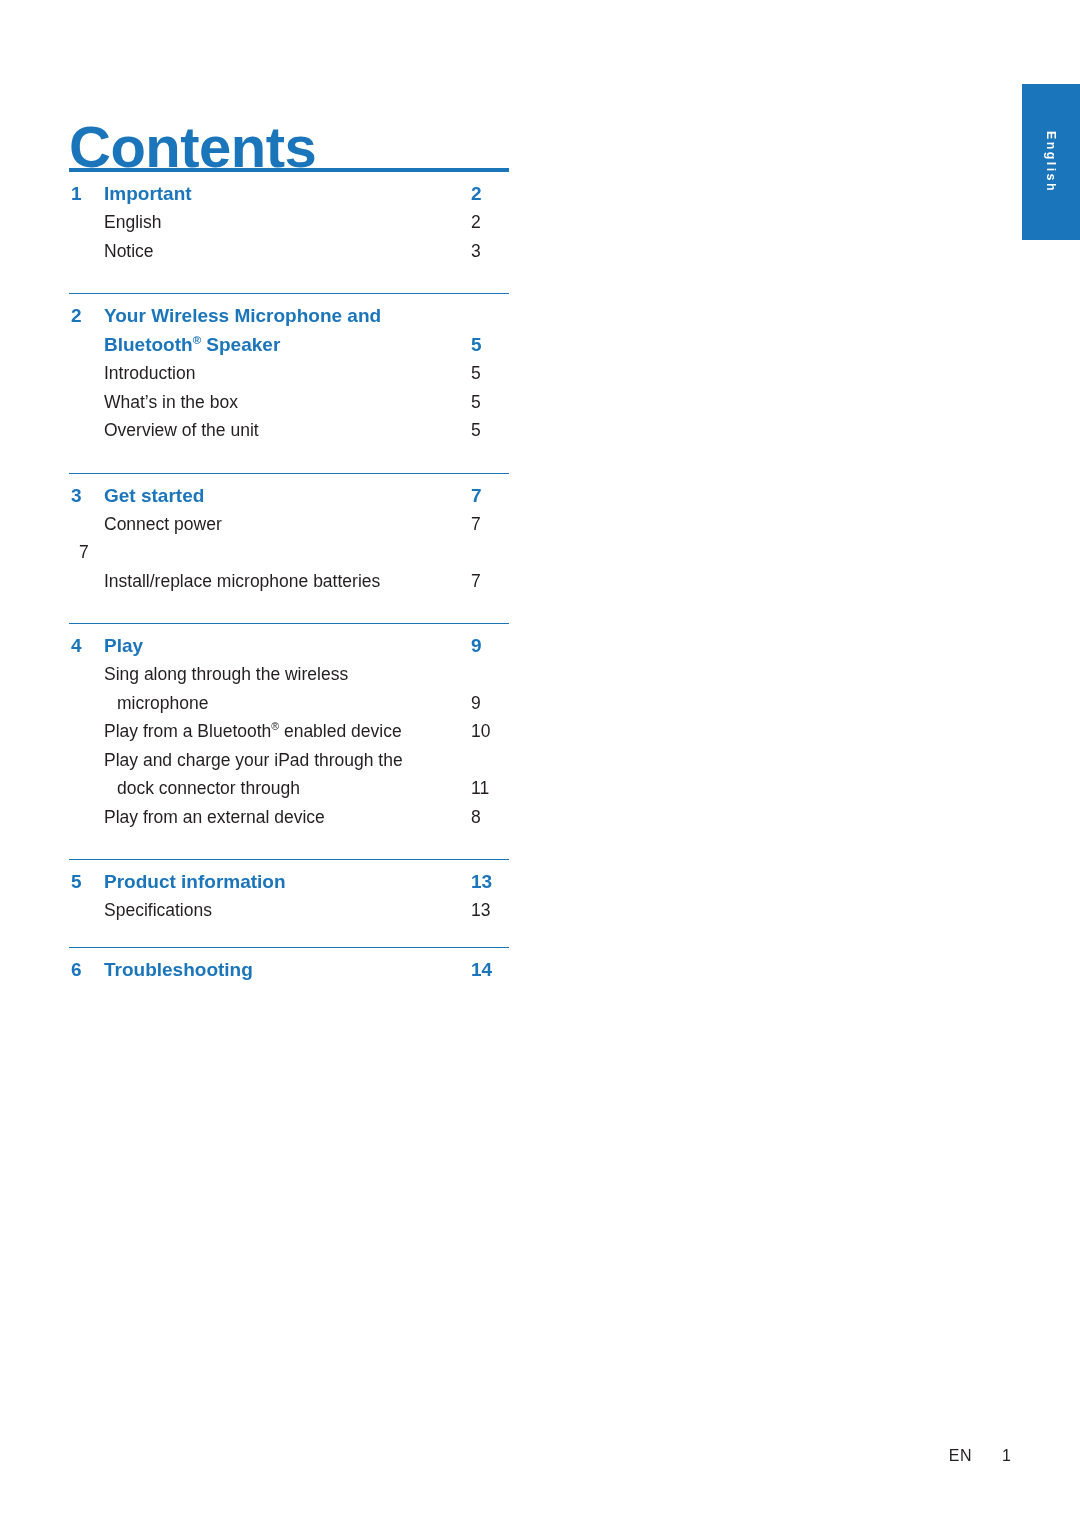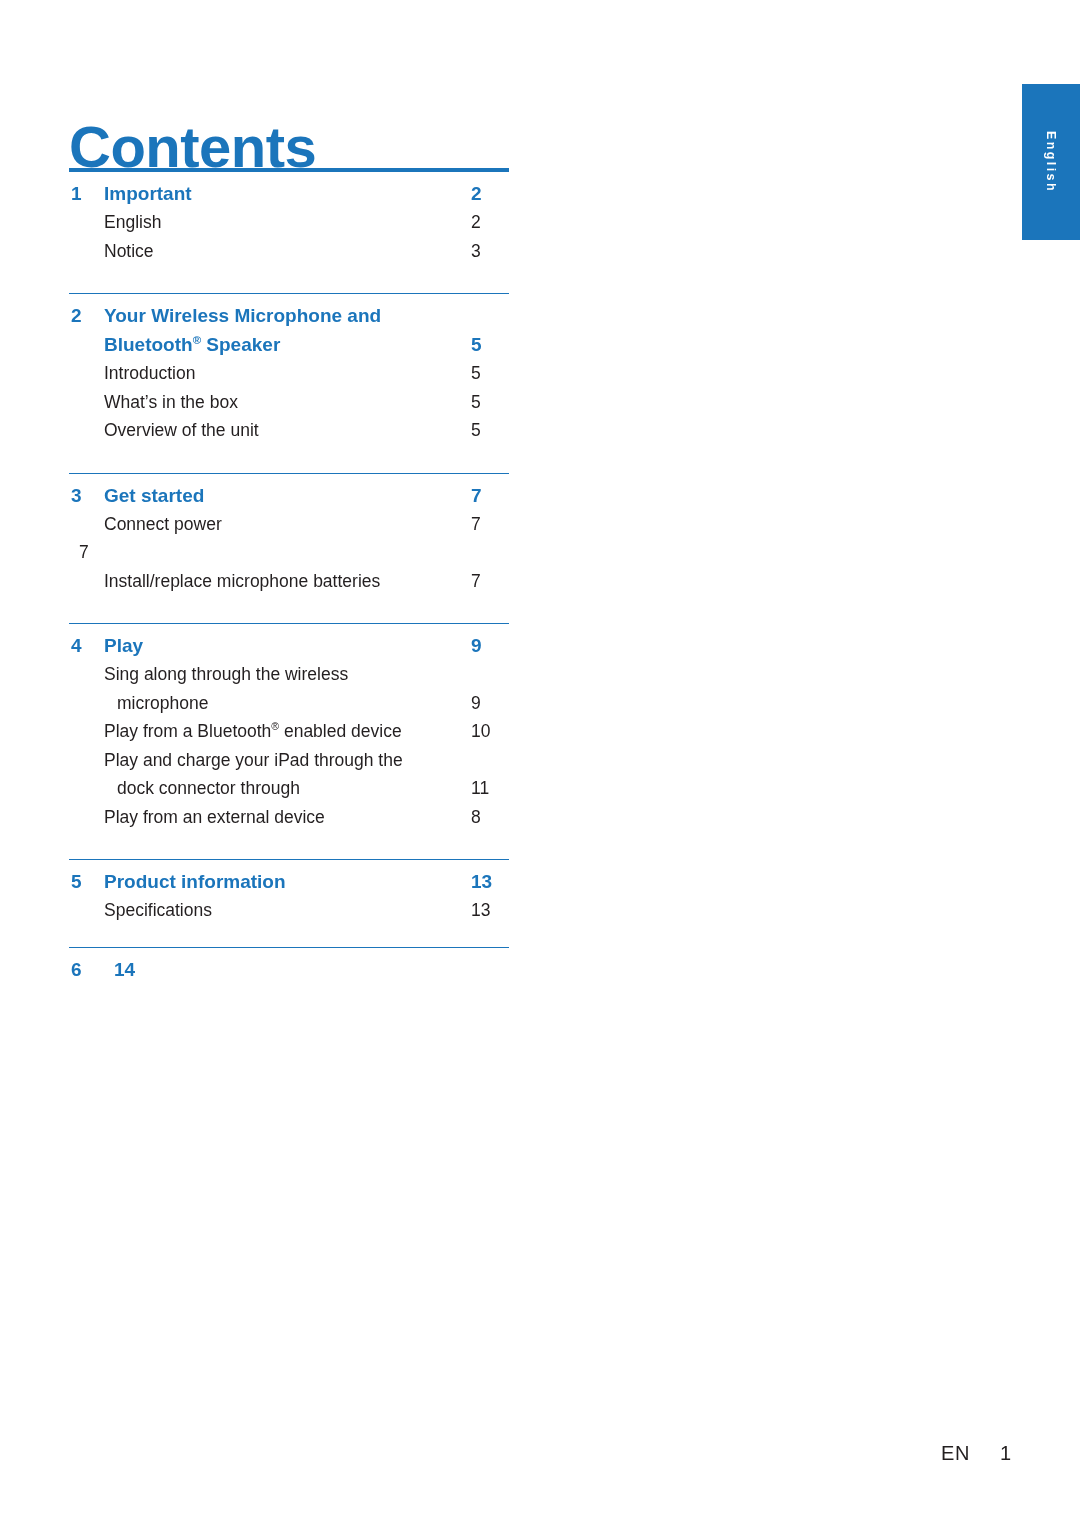--- a/index.html
+++ b/index.html
@@ -135,21 +135,21 @@
     font-size: 0.6em;
     vertical-align: super;
     line-height: 0;
   }
 
   
   #footer {
     position: absolute;
     right: 69px;
     bottom: 62px;
-    font-size: 20px;
+    font-size: 16px;
     color: #231f20;
     display: flex;
     align-items: center;
   }
   #footer .fl { font-weight: normal; letter-spacing: 0.5px; }
   #footer .fp { margin-left: 30px; }
 </style>
 </head>
 <body>
 
@@ -267,20 +267,21 @@
     <div class="sub-row group-bottom">
       <span class="sub-label">Specifications</span>
       <span class="sub-page">13</span>
     </div>
   </div>
 
   <div class="toc-group gap-small">
     <div class="rule-thin"></div>
     <div class="chap-row chap-top">
       <span class="chap-num">6</span>
+      <span class="chap-label">Troubleshooting</span>
       <span class="chap-page">14</span>
     </div>
   </div>
 
 </div>
 
 <div id="footer">
   <span class="fl">EN</span>
   <span class="fp">1</span>
 </div>

